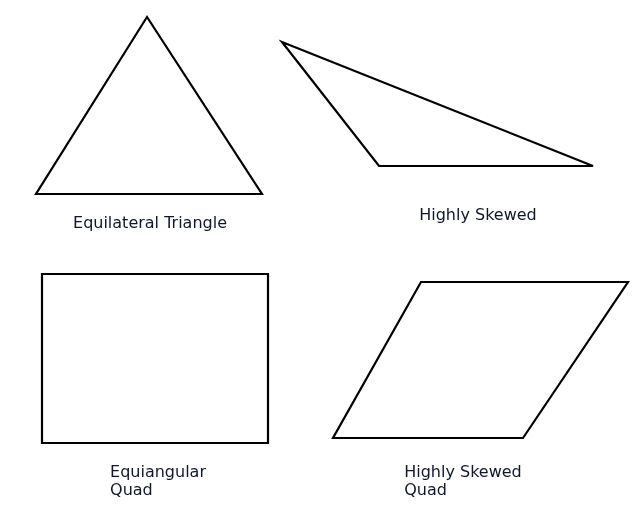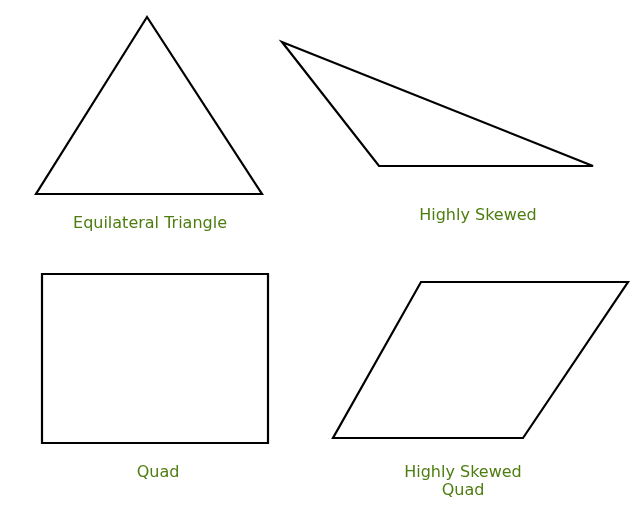--- a/index.html
+++ b/index.html
@@ -22,24 +22,24 @@
       height: 513px;
     }
     .shape {
       fill: #ffffff;
       stroke: #000000;
       stroke-width: 2.2;
       stroke-linejoin: miter;
     }
     .caption {
       position: absolute;
-      text-align: center;
+      text-align: left;
       font-size: 16px;
       line-height: 18px;
-      color: #4d7c0f;
+      color: #0f172a;
       white-space: nowrap;
       transform: translateX(-50%);
     }
     .caption span {
       display: block;
     }
   </style>
 </head>
 <body>
 
@@ -52,19 +52,20 @@
 
 <div class="caption" style="left: 150px; top: 214px;">
   <span>Equilateral Triangle</span>
 </div>
 
 <div class="caption" style="left: 478px; top: 206px;">
   <span>Highly Skewed</span>
 </div>
 
 <div class="caption" style="left: 158px; top: 463px;">
+  <span>Equiangular</span>
   <span>Quad</span>
 </div>
 
 <div class="caption" style="left: 463px; top: 463px;">
   <span>Highly Skewed</span>
   <span>Quad</span>
 </div>
 
 </body></html>

